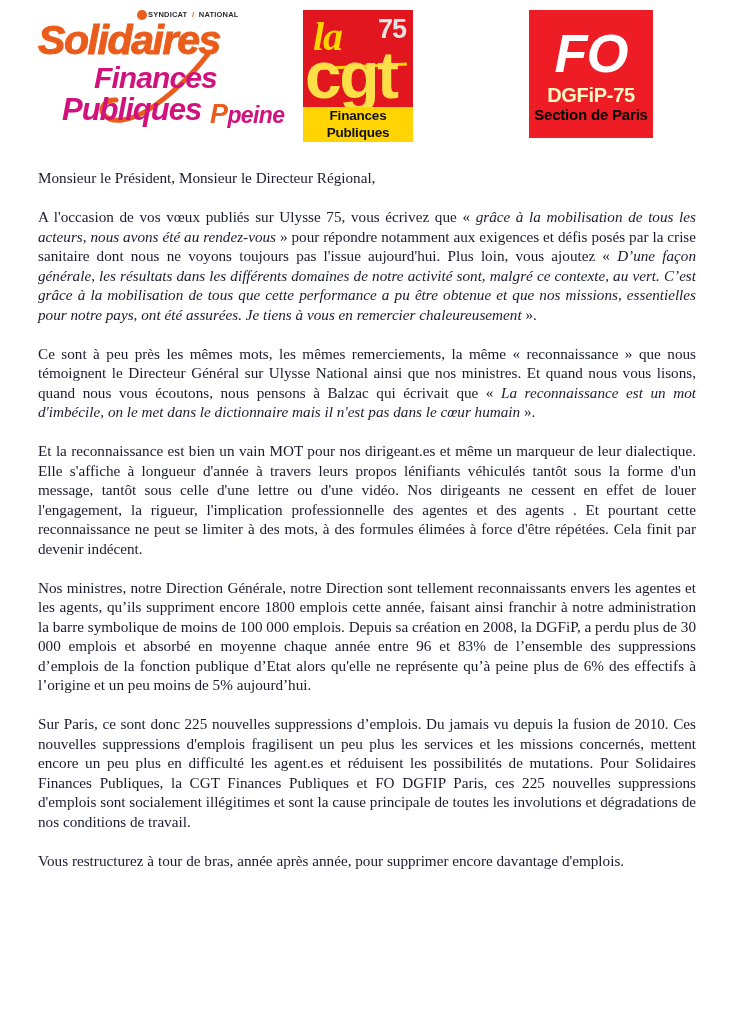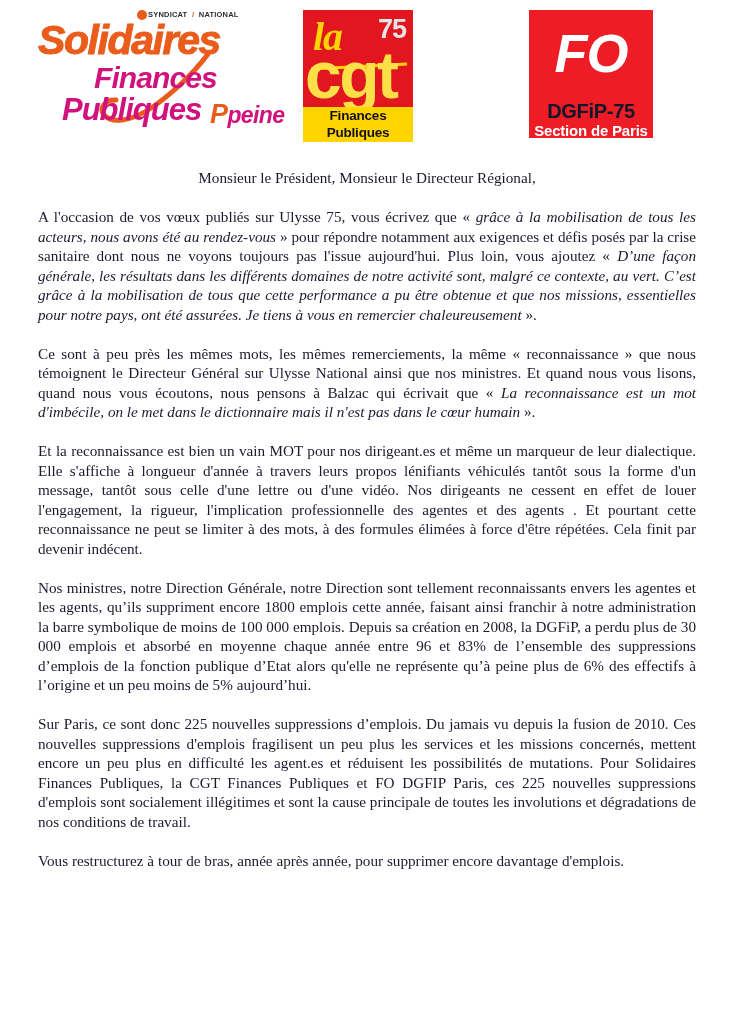--- a/index.html
+++ b/index.html
@@ -209,45 +209,44 @@
     font-style: italic;
     color: #ffffff;
     letter-spacing: -1px;
     line-height: 62px;
     margin-top: 12px;
   }
   .fo-dgfip {
     font-family: "Liberation Sans", sans-serif;
     font-size: 20px;
     font-weight: bold;
-    color: #0f172a;
+    color: #fef9c3;
     letter-spacing: -.3px;
     line-height: 22px;
-    margin-top: 16px;
   }
   .fo-section {
     font-family: "Liberation Sans", sans-serif;
     font-size: 15px;
     font-weight: bold;
-    color: #ffffff;
+    color: #000000;
     letter-spacing: -.2px;
     line-height: 18px;
   }
 
   
   .letter {
     position: absolute;
     left: 38px;
     top: 168px;
     width: 658px;
   }
   .salutation {
     font-size: 15.2px;
     line-height: 19px;
-    text-align: center;
+    text-align: left;
     margin: 0 0 20px 0;
   }
   .para {
     font-size: 15.2px;
     line-height: 19.6px;
     text-align: justify;
     text-justify: inter-word;
     margin: 0 0 19px 0;
     hyphens: none;
   }

